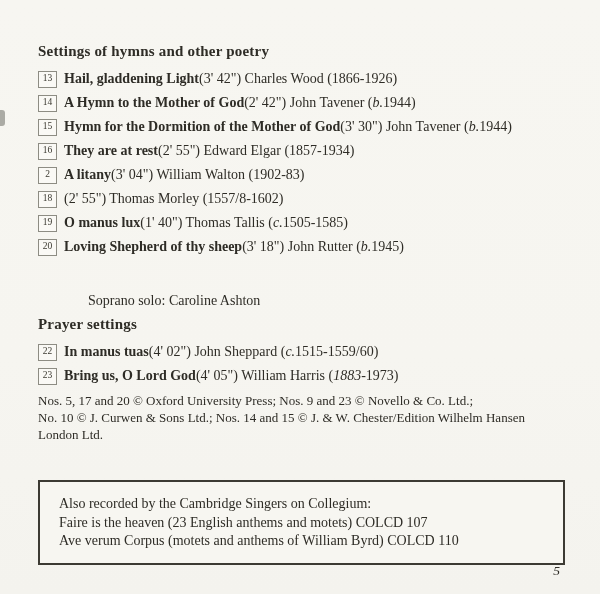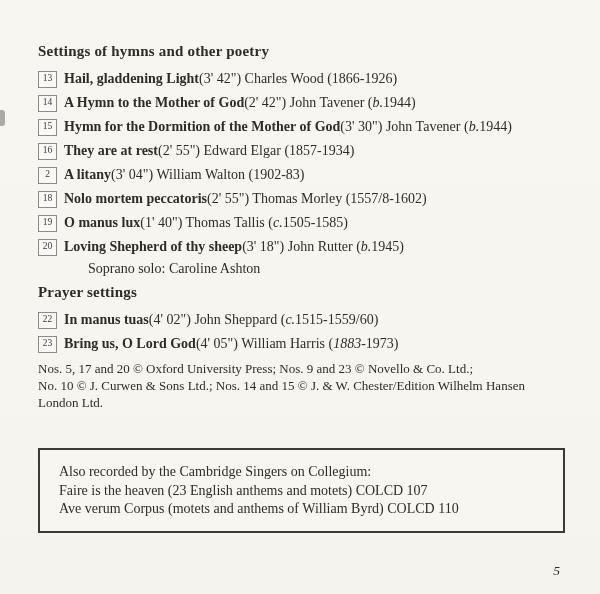--- a/index.html
+++ b/index.html
@@ -51,20 +51,21 @@
   }
   .track-title{font-weight:bold;}
   .track-detail{font-weight:normal;}
   .it{font-style:italic;}
   .track-sub{
     font-size:14px;
     line-height:19px;
     height:19px;
     margin-left:50px;
     white-space:nowrap;
+    margin-top:32px;
   }
   .credits{
     margin-top:4px;
     font-size:13px;
     line-height:17px;
   }
   .credits div{white-space:nowrap;}
   .promo-box{
     margin-top:37px;
     width:527px;
@@ -140,21 +141,20 @@
       <div class="track-row">
         <span class="track-num">2</span>
         <span class="track-title">A litany</span>
           <span class="track-detail"> (3' 04") William Walton (1902-83)</span>
           <span class="track-detail it"></span>
           <span class="track-detail"></span>
       </div>
 
       <div class="track-row">
         <span class="track-num">18</span>
-        <span class="track-title">Nolo mortem peccatoris</span>
           <span class="track-detail"> (2' 55") Thomas Morley (1557/8-1602)</span>
           <span class="track-detail it"></span>
           <span class="track-detail"></span>
       </div>
 
       <div class="track-row">
         <span class="track-num">19</span>
         <span class="track-title">O manus lux</span>
           <span class="track-detail"> (1' 40") Thomas Tallis (</span>
           <span class="track-detail it">c.</span>

